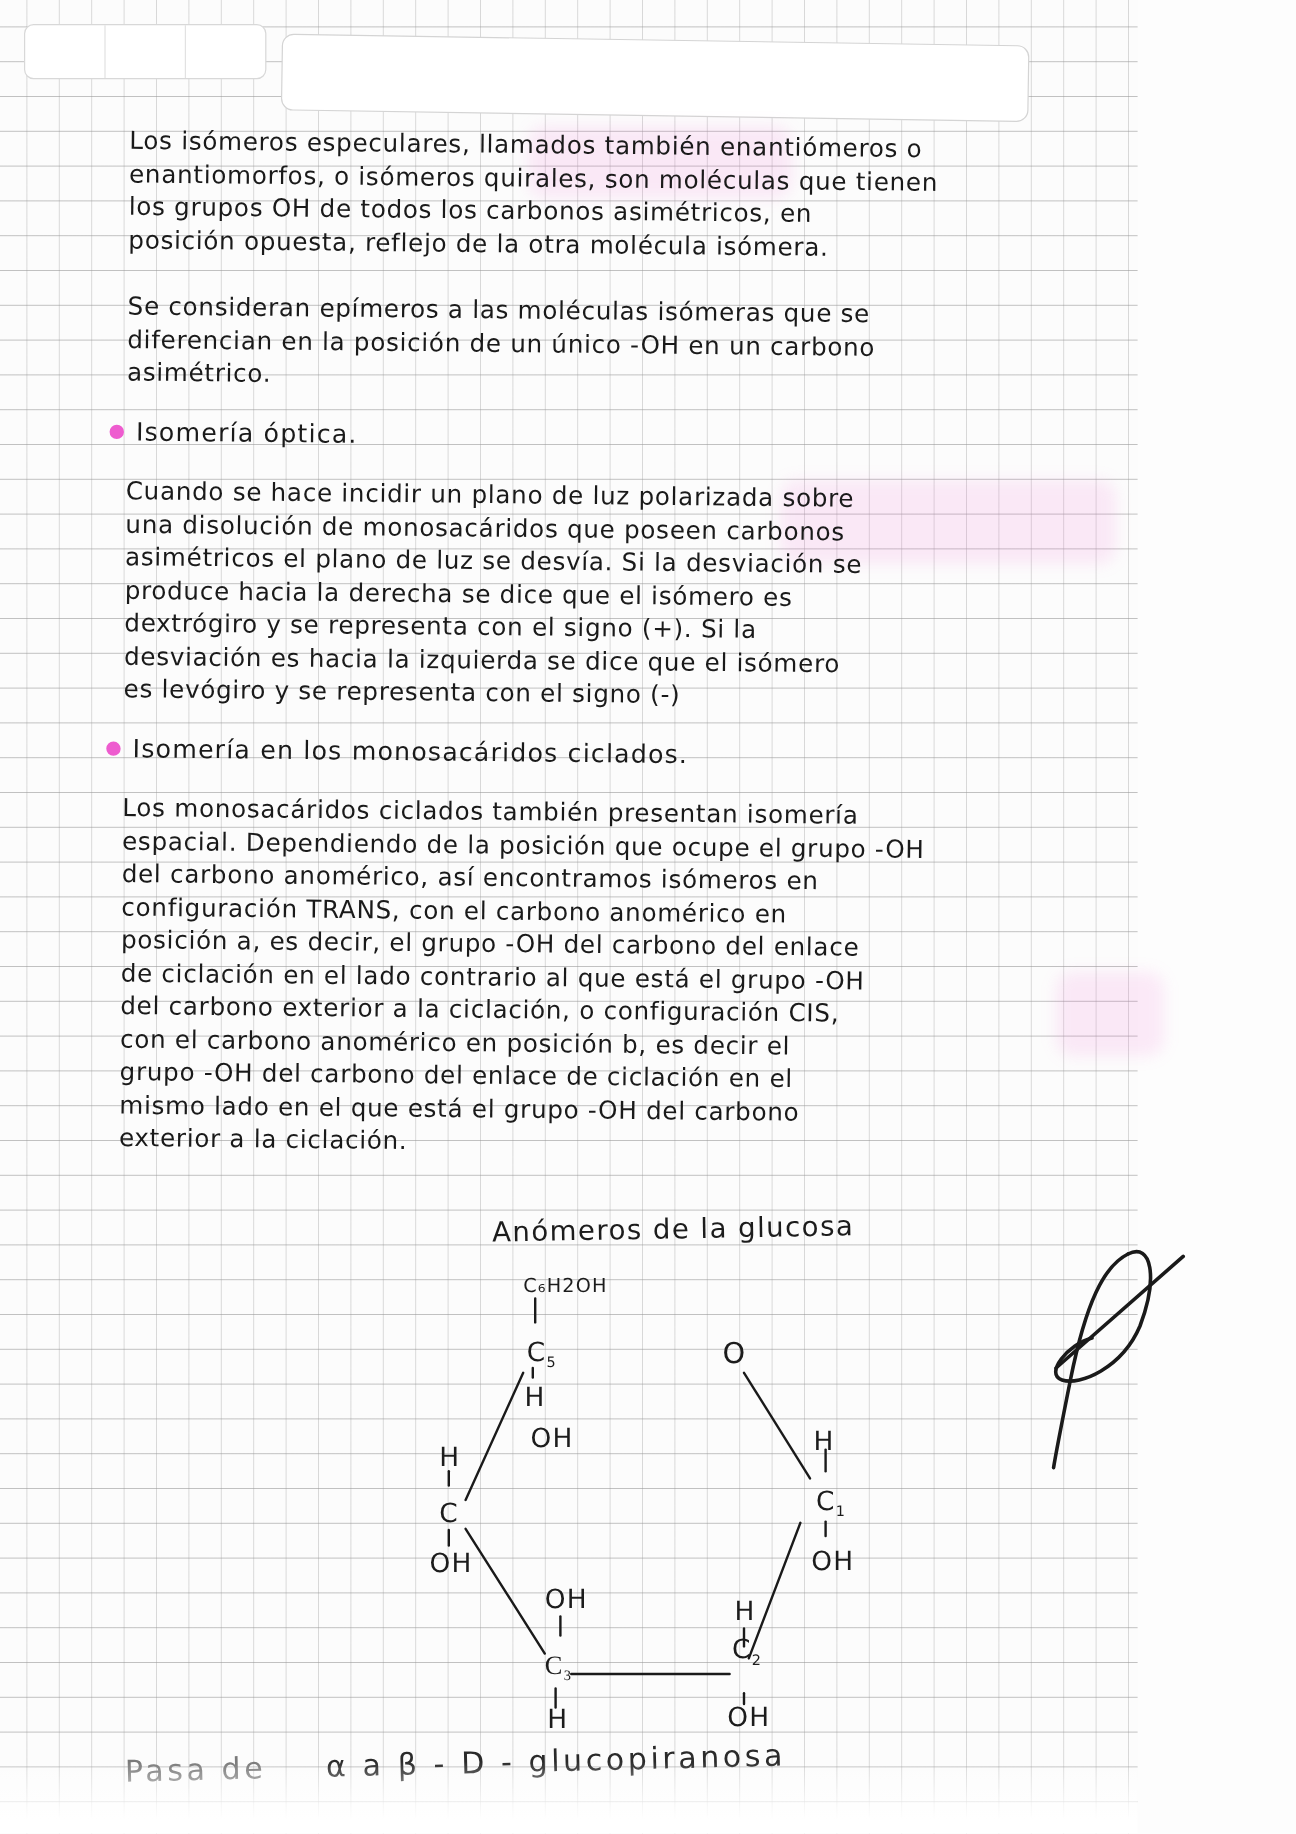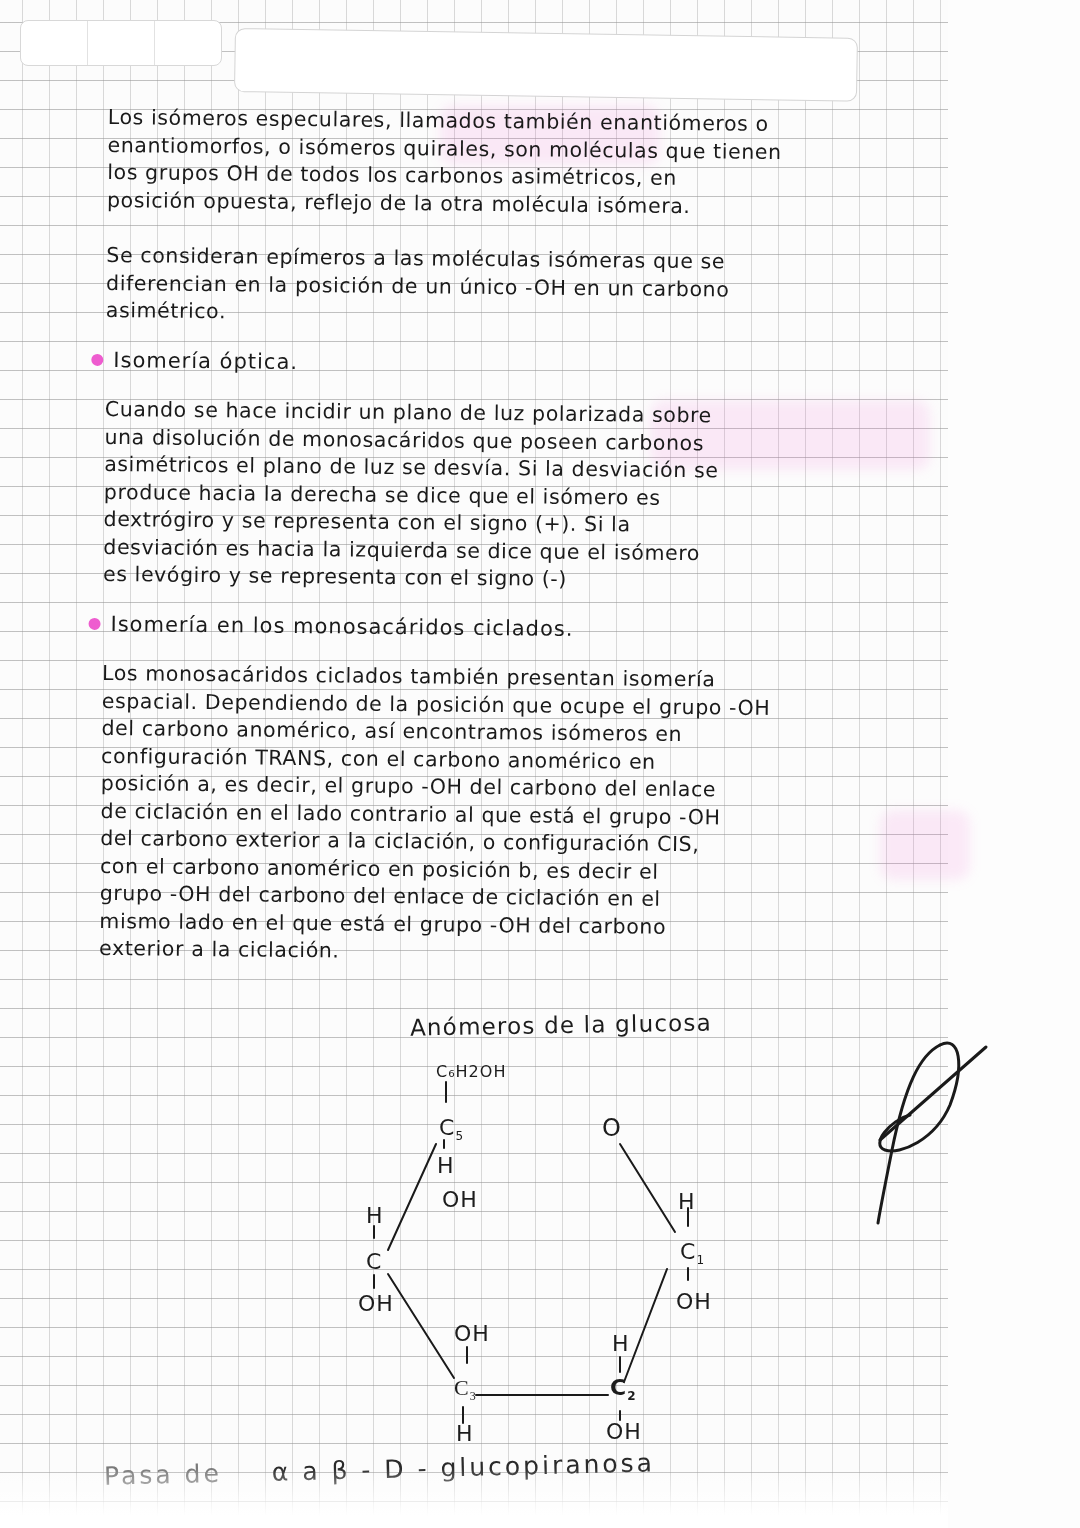--- a/index.html
+++ b/index.html
@@ -181,21 +181,21 @@
     <span class="atom" style="left:348px;top:150px;">H</span>
     <span class="atom" style="left:350px;top:200px;"><span>C</span><sub>1</sub></span>
     <span class="atom" style="left:346px;top:250px;">OH</span>
     <span class="atom" style="left:36px;top:164px;">H</span>
     <span class="atom" style="left:36px;top:210px;"><span>C</span><sub style="visibility:hidden;">4</sub></span>
     <span class="atom" style="left:28px;top:252px;">OH</span>
     <span class="atom" style="left:124px;top:282px;">OH</span>
     <span class="atom" style="left:124px;top:336px;font-family:Liberation Serif, serif;"><span>C</span><sub>3</sub></span>
     <span class="atom" style="left:126px;top:382px;">H</span>
     <span class="atom" style="left:282px;top:292px;">H</span>
-    <span class="atom" style="left:280px;top:336px;font-weight:bold;"><span>C</span><sub>2</sub></span>
+    <span class="atom" style="left:280px;top:324px;"><span>C</span><sub>2</sub></span>
     <span class="atom" style="left:276px;top:380px;">OH</span>
   </div>
 
   <svg class="signature" width="160" height="200" viewBox="0 0 160 200">
     <g stroke="#1a1a1a" stroke-width="3" fill="none" stroke-linecap="round">
       <path d="M100 20 C 120 10, 125 40, 110 80 C 95 115, 60 130, 45 125 C 30 120, 50 95, 70 90"></path>
       <path d="M100 20 C 80 30, 65 60, 52 125 C 45 160, 40 185, 38 198"></path>
       <line x1="40" y1="115" x2="146" y2="22"></line>
     </g>
   </svg>

